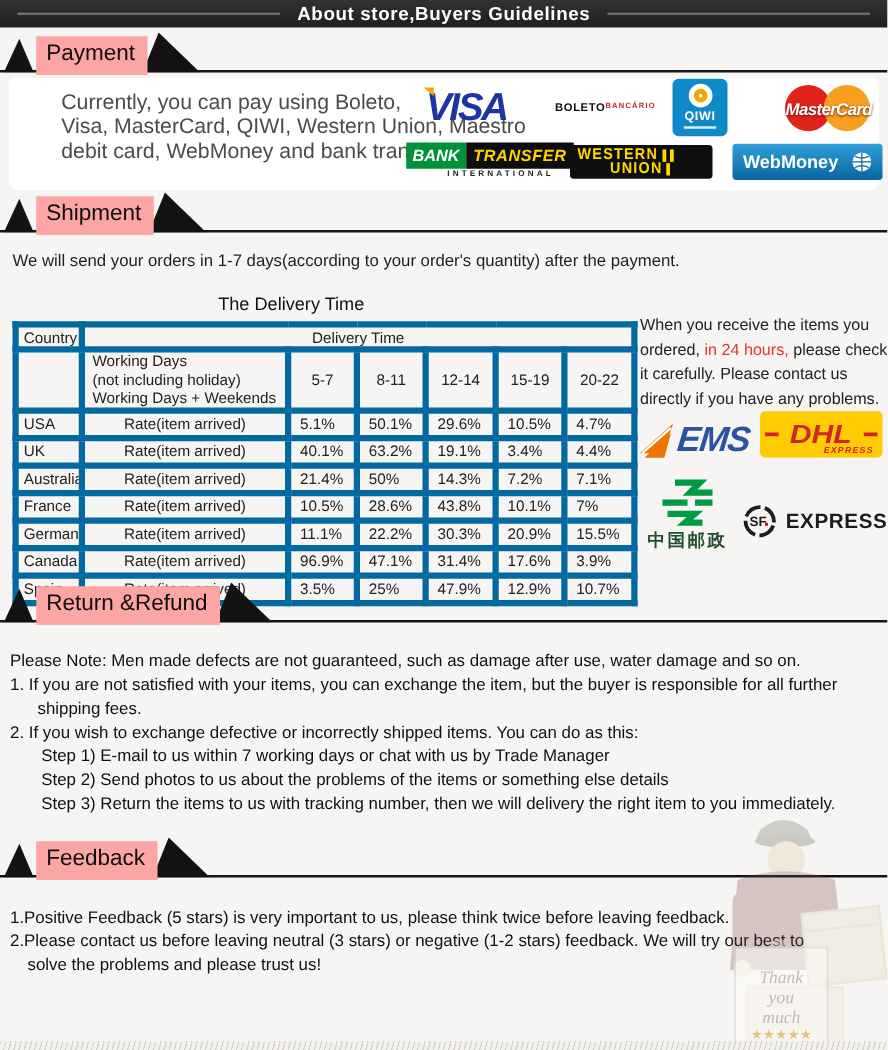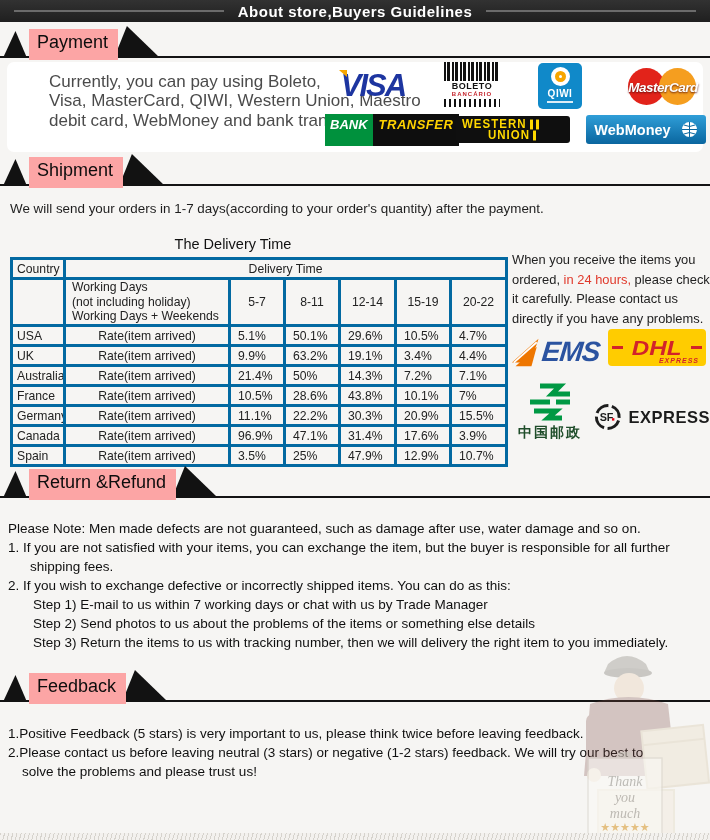--- a/index.html
+++ b/index.html
@@ -24,63 +24,63 @@
 
   
   .payment-panel{position:absolute;top:62px;left:7px;width:696px;height:90px;background:#fff;border-radius:7px;}
   .payment-desc{position:absolute;top:10px;left:6px;font-size:17px;line-height:19.4px;color:#4b4b4b;white-space:pre-line;margin-left:36px;}
 
   .logo{position:absolute;display:flex;align-items:center;justify-content:center;}
   .visa{left:322px;top:6px;width:88px;height:36px;font-family:"Liberation Sans",sans-serif;
         font-style:italic;font-weight:900;font-size:31px;color:#1d35a0;letter-spacing:-2px;}
   .visa::before{content:"";position:absolute;left:10px;top:2px;border-left:8px solid transparent;border-top:7px solid #f7a600;}
 
-  .boleto{left:437px;top:0;width:56px;height:48px;flex-direction:column;justify-content:flex-start;}
+  .boleto{left:437px;top:0;width:56px;height:48px;flex-direction:row;justify-content:flex-start;}
   .bc-bars{width:100%;height:19px;background:repeating-linear-gradient(90deg,#111 0 2px,#fff 2px 3.5px,#111 3.5px 6.5px,#fff 6.5px 8px);}
   .bc-bars.short{height:8px;background:repeating-linear-gradient(90deg,#111 0 2.5px,#fff 2.5px 5px);}
   .bc-name{font-size:9px;font-weight:900;color:#111;letter-spacing:.5px;line-height:10px;}
   .bc-sub{font-size:6px;font-weight:900;color:#c4262e;letter-spacing:1px;line-height:7px;margin-bottom:1px;}
 
   .qiwi{left:531px;top:1px;width:44px;height:46px;background:#1089c9;border-radius:5px;
         flex-direction:column;justify-content:flex-start;}
   .qiwi-circle{width:19px;height:19px;margin-top:4px;border-radius:50%;background:#fff;border:2px solid #fff;
                box-sizing:border-box;position:relative;}
   .qiwi-circle::before{content:"";position:absolute;inset:2px;border-radius:50%;border:4px solid #f7a600;box-sizing:border-box;}
   .qiwi-name{color:#fff;font-weight:900;font-size:10px;margin-top:2px;letter-spacing:.5px;text-align:right;}
   .qiwi-tagline{width:60%;height:2px;background:rgba(255,255,255,.85);margin-top:2px;}
 
   .mastercard{left:618px;top:6px;width:76px;height:38px;}
   .mc-red,.mc-orange{position:absolute;width:37px;height:37px;border-radius:50%;top:0;}
   .mc-red{left:3px;background:#e2231a;}
   .mc-orange{left:34px;background:#f59e1f;}
   .mc-text{position:relative;z-index:2;color:#fff;font-style:italic;font-weight:900;font-size:13.5px;
            text-shadow:0 1px 2px rgba(80,10,10,.85);letter-spacing:-.5px;}
 
-  .banktransfer{left:318px;top:52px;width:124px;height:32px;flex-direction:row;align-items:stretch;justify-content:flex-start;}
+  .banktransfer{left:318px;top:52px;width:124px;height:32px;flex-direction:column;align-items:stretch;justify-content:flex-start;}
   .bt-row{display:flex;}
   .bt-bank{background:#00913d;color:#fff;font-weight:900;font-style:italic;font-size:13px;padding:3px 5px;}
   .bt-transfer{background:#0e0e0e;color:#ffd200;font-weight:900;font-style:italic;font-size:13px;padding:3px 6px;letter-spacing:.5px;}
   .bt-intl{font-size:6.5px;font-weight:bold;color:#1a1a1a;letter-spacing:2.5px;text-align:right;margin-top:1px;padding-right:6px;}
 
   .wu{left:449px;top:54px;width:114px;height:27px;background:#0f0f0f;border-radius:3px;
       flex-direction:column;align-items:flex-start;justify-content:center;padding:1px 6px;box-sizing:border-box;}
   .wu-line{display:flex;align-items:center;color:#ffd800;font-weight:900;font-size:11.5px;line-height:11px;
            letter-spacing:1px;transform:scaleY(1.1);}
   .wu-bar{display:inline-block;width:3px;height:9px;background:#ffd800;margin-left:3px;}
   .wu-line.l2{margin-left:26px;}
 
   .webmoney{left:579px;top:53px;width:120px;height:29px;background:linear-gradient(#2f9ed8,#0a669f);border-radius:3px;gap:10px;}
   .wm-text{color:#fff;font-weight:bold;font-size:14.5px;}
 
   
   .ship-intro{position:absolute;top:201px;left:10px;font-size:13.4px;color:#1e1e1e;}
   .table-title{position:absolute;top:236px;left:0;width:466px;text-align:center;font-size:14.5px;color:#111;}
   table.delivery{position:absolute;top:257px;left:10px;border-collapse:collapse;font-size:12.2px;color:#222;
                  table-layout:fixed;width:495px;}
-  table.delivery th,table.delivery td{border:3px solid #0369a1;font-weight:normal;padding:0 3px;overflow:hidden;}
+  table.delivery th,table.delivery td{border:5px solid #0369a1;font-weight:normal;padding:0 3px;overflow:hidden;}
   table.delivery .r-head{height:20px;text-align:center;}
   table.delivery .r-sub{height:47px;}
   table.delivery .c-country{text-align:left;padding-left:4px;}
   table.delivery .c-rate{text-align:center;}
   table.delivery .c-val{text-align:left;padding-left:7px;}
   table.delivery tbody td{height:17px;}
   .wd-cell{white-space:pre-line;line-height:14.5px;padding-left:6px !important;}
   .day-cell{text-align:center;}
 
   .ship-note{position:absolute;top:250px;left:512px;width:198px;font-size:12.9px;line-height:19.5px;color:#222;}
@@ -234,21 +234,21 @@
         <td class="c-rate">Rate(item arrived)</td>
         <td class="c-val">5.1%</td>
         <td class="c-val">50.1%</td>
         <td class="c-val">29.6%</td>
         <td class="c-val">10.5%</td>
         <td class="c-val">4.7%</td>
       </tr>
       <tr>
         <td class="c-country">UK</td>
         <td class="c-rate">Rate(item arrived)</td>
-        <td class="c-val">9.9%</td>
+        <td class="c-val">40.1%</td>
         <td class="c-val">63.2%</td>
         <td class="c-val">19.1%</td>
         <td class="c-val">3.4%</td>
         <td class="c-val">4.4%</td>
       </tr>
       <tr>
         <td class="c-country">Australia</td>
         <td class="c-rate">Rate(item arrived)</td>
         <td class="c-val">21.4%</td>
         <td class="c-val">50%</td>

